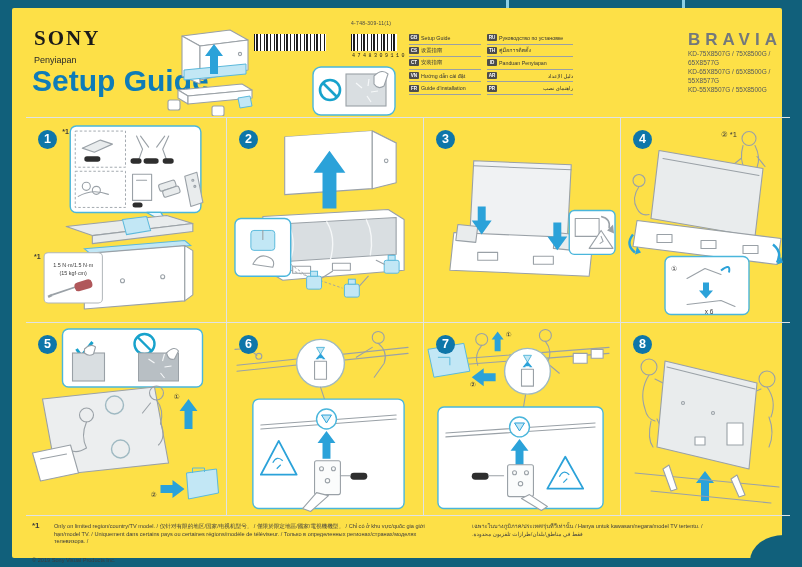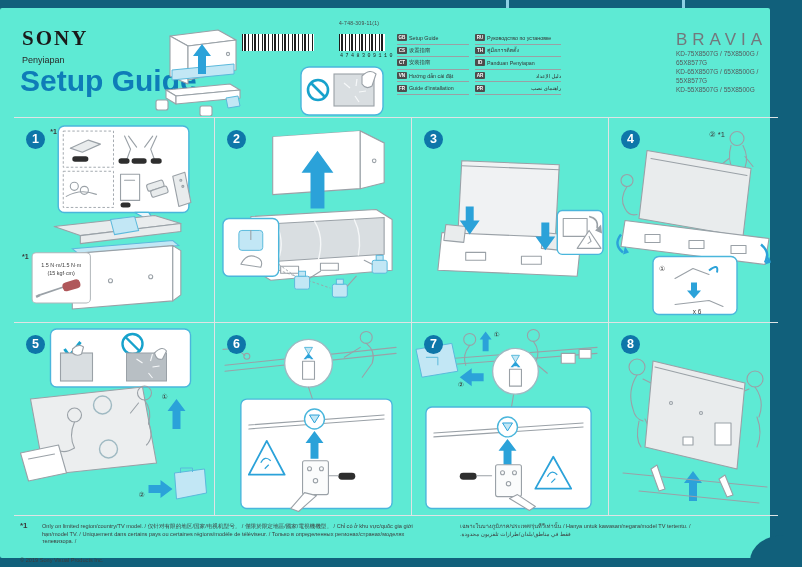--- a/index.html
+++ b/index.html
@@ -1,26 +1,26 @@
 <!DOCTYPE html>
 <html><head>
 <meta charset="utf-8">
 <style>
   html,body{margin:0;padding:0}
   body{width:802px;height:567px;position:relative;background:#11607B;overflow:hidden;
        font-family:"Liberation Sans",sans-serif;color:#3a3a3a;}
   .abs{position:absolute}
-  .page{position:absolute;left:0;top:8px;width:770px;height:550px;background:#5eead4;border-radius:2px}
+  .page{position:absolute;left:12px;top:8px;width:770px;height:550px;background:#fde047;border-radius:2px}
   .tick{position:absolute;top:0;width:3px;height:8px;background:#8ed0e4}
   .corner-blob{position:absolute;right:18px;bottom:6px;width:34px;height:26px;background:#11607B;border-top-left-radius:100%}
   
   .sony{font-family:"Liberation Serif",serif;font-weight:bold;font-size:21px;letter-spacing:2px;color:#1a1a1a}
   .television{font-size:9px;color:#2a2a2a}
   .setup-title{font-size:30px;font-weight:bold;color:#0E7CB8;letter-spacing:0px}
-  .bravia{font-size:17px;letter-spacing:5px;color:#73787c;font-weight:normal}
+  .bravia{font-size:17px;letter-spacing:5px;color:#73787c;font-weight:bold}
   .models{font-size:6.5px;line-height:9px;color:#55595c;text-align:left;white-space:pre-line}
   .partnum{font-size:5px;color:#444;letter-spacing:.3px}
   .barcode{background:repeating-linear-gradient(90deg,#1c1c1c 0 1px,#fff 1px 2px,#1c1c1c 2px 4px,#fff 4px 6px,#1c1c1c 6px 7px,#fff 7px 10px);}
   .bdigits{font-size:5px;letter-spacing:2.5px;color:#222;font-family:"Liberation Mono",monospace}
   
   .langcol{position:absolute;top:24px;width:72px}
   .langrow{display:flex;align-items:center;border-bottom:.5px solid #9aa0a4;height:11.6px}
   .langcode{background:#4d4d4d;color:#fff;font-size:4.6px;font-weight:bold;width:10px;height:7px;
             line-height:7px;text-align:center;border-radius:1px;flex:0 0 auto}
   .langlabel{font-size:5.3px;color:#333;margin-left:2px;white-space:nowrap;overflow:hidden;flex:1}

